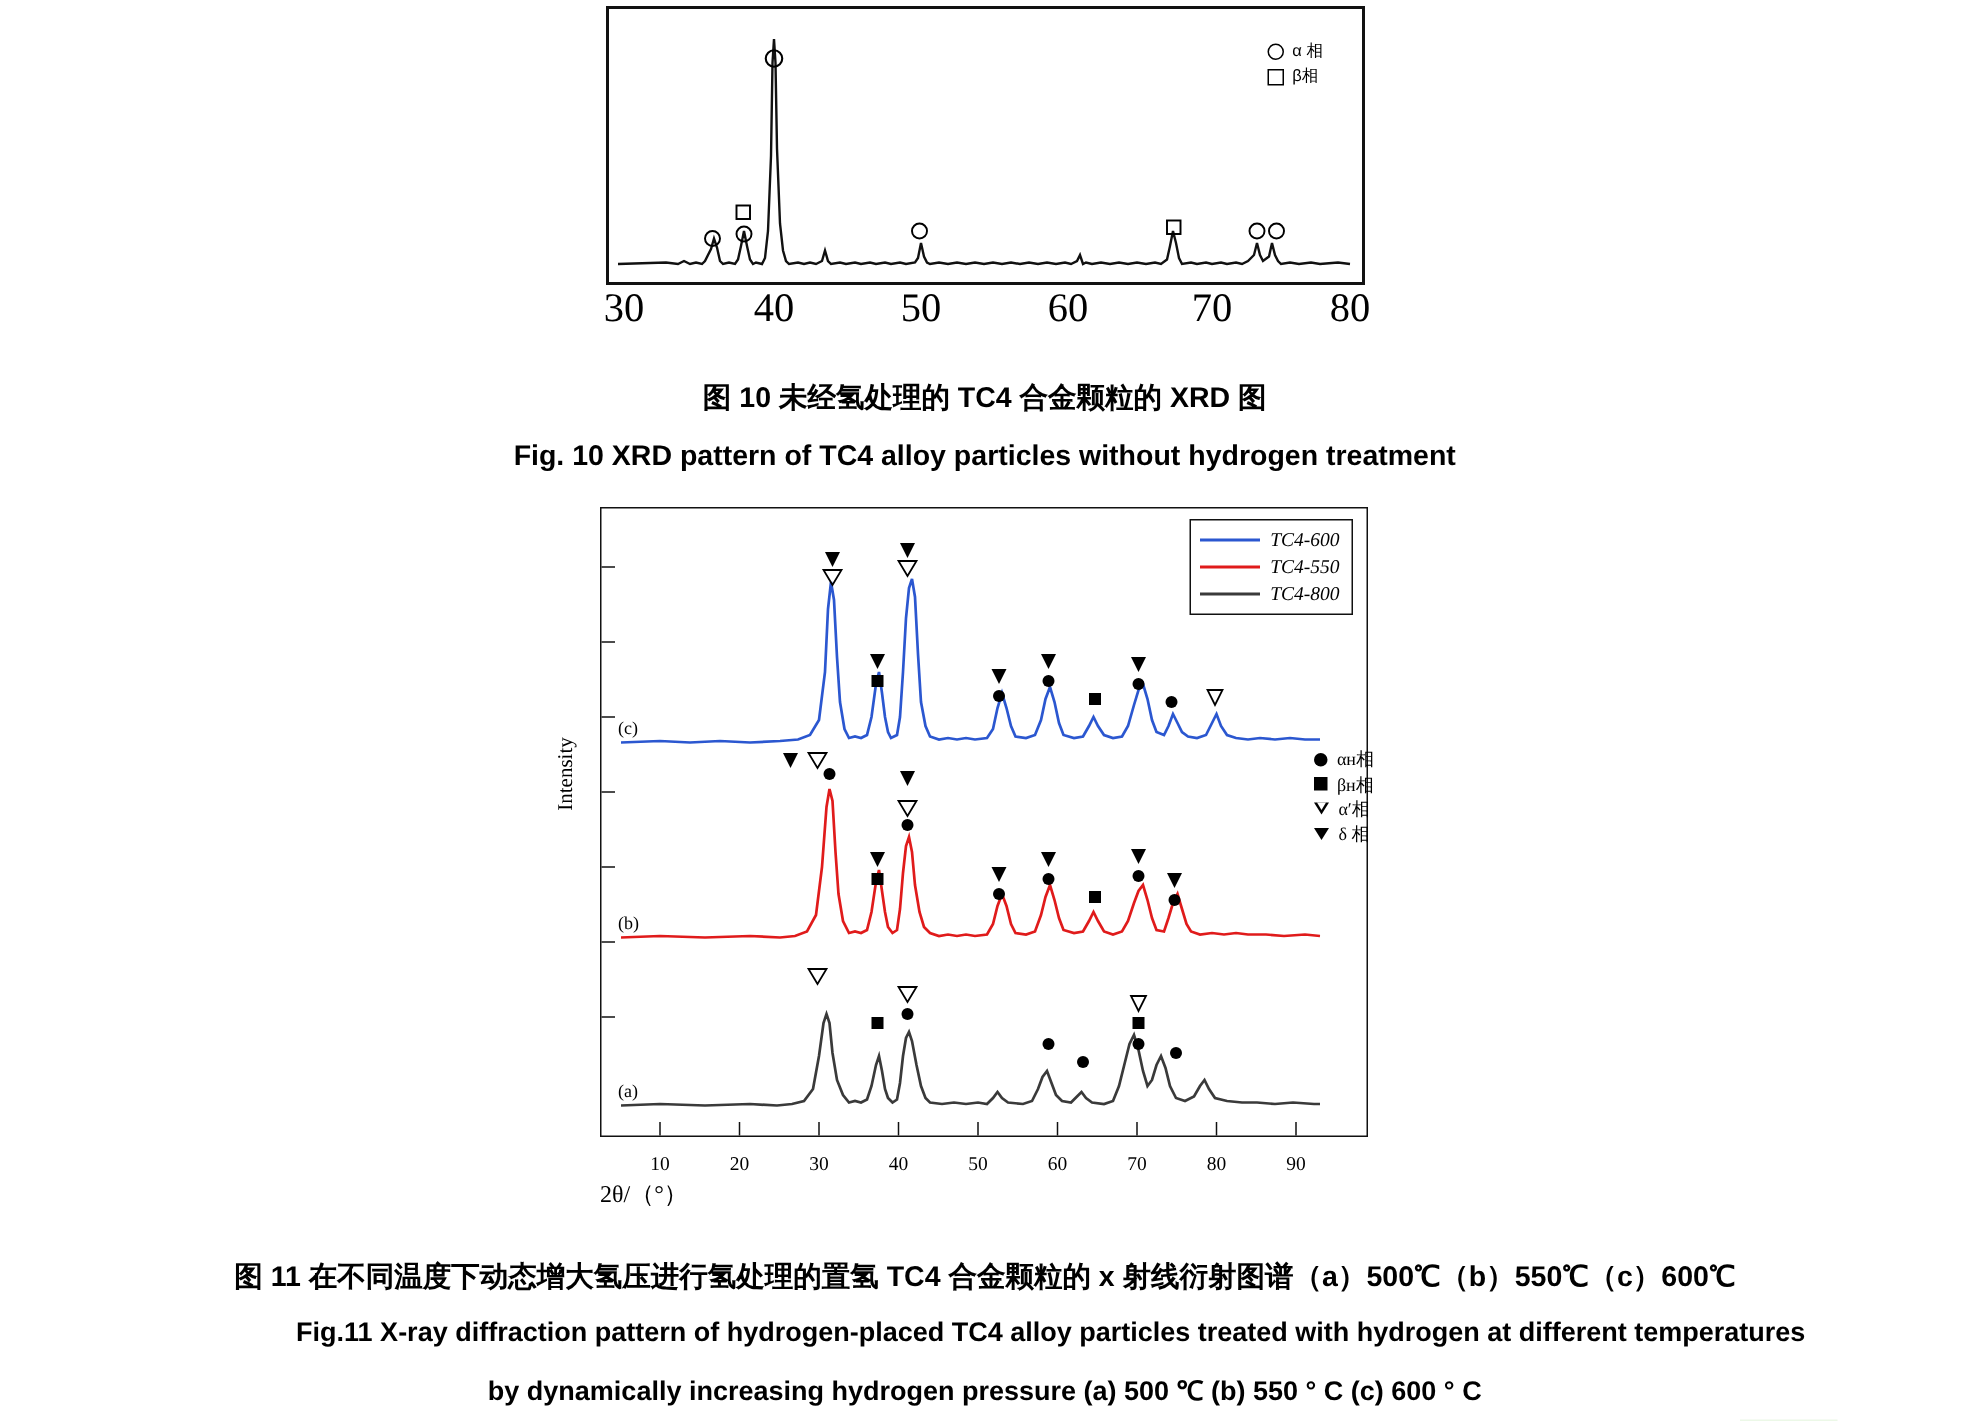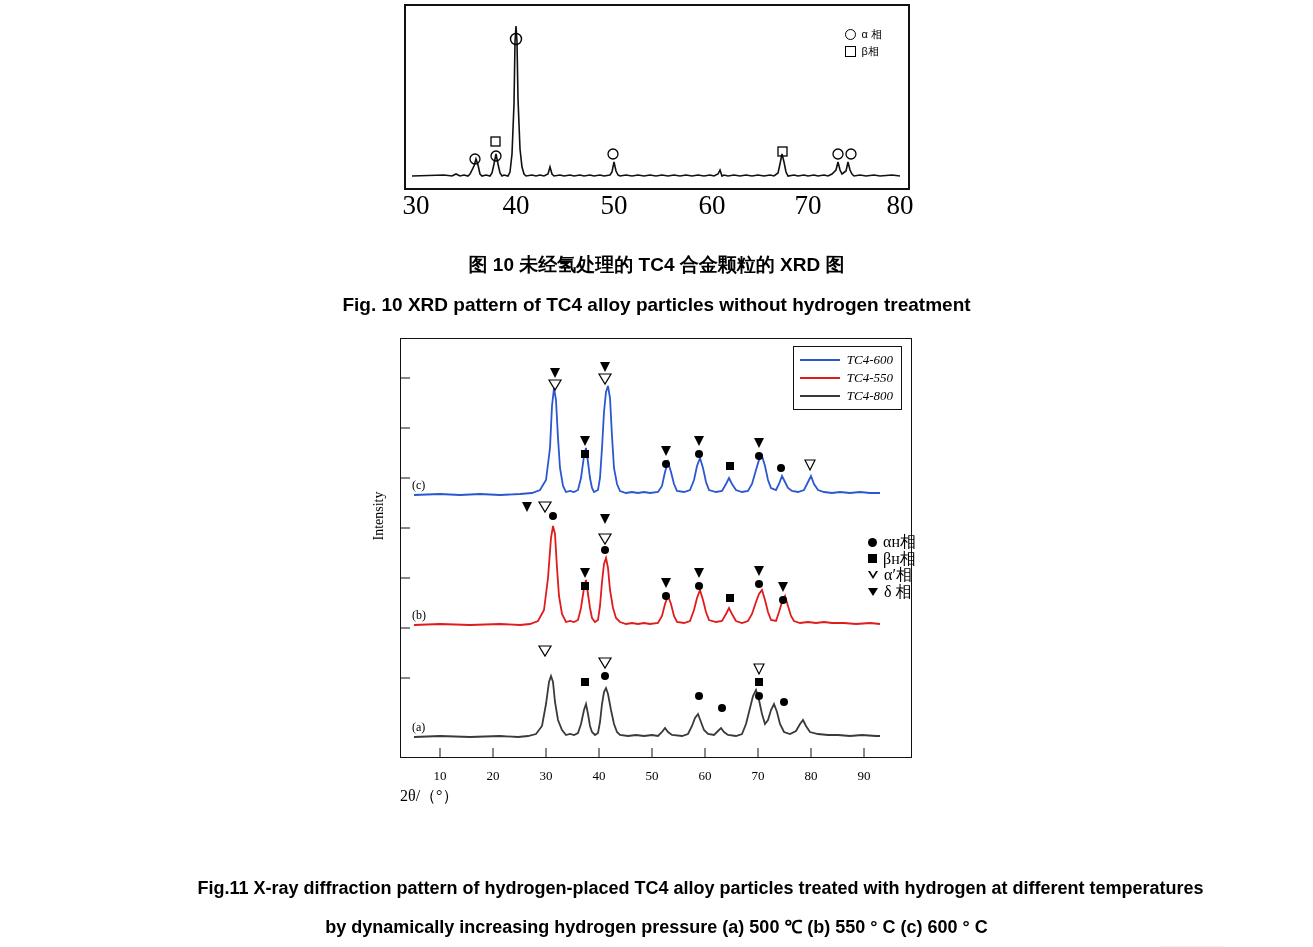--- a/index.html
+++ b/index.html
@@ -28,21 +28,21 @@
   .cap-cn10{left:0;width:1313px;top:252px;font-size:19px;}
   .cap-en10{left:0;width:1313px;top:294px;font-size:19px;}
 
   
   .fig11{position:absolute;left:400px;top:338px;width:512px;height:434px;}
   .fig11-frame{position:absolute;left:0;top:0;width:512px;height:420px;border:1.5px solid #111;box-sizing:border-box;background:#fff;}
   .fig11-svg{position:absolute;left:0;top:0;}
   .fig11-legend{position:absolute;right:10px;top:8px;border:1px solid #111;background:#fff;padding:4px 8px 4px 6px;font-family:"Liberation Serif",serif;font-size:13px;line-height:18px;}
   .fig11-legend .row{display:flex;align-items:center;gap:7px;white-space:nowrap;font-style:italic;}
   .ln{display:inline-block;width:40px;height:0;border-top:2px solid #000;}
-  .phase-legend{position:absolute;right:-4px;top:160px;font-family:"Liberation Serif",serif;font-size:16px;line-height:16.5px;margin-top:36px;}
+  .phase-legend{position:absolute;right:-4px;top:160px;font-family:"Liberation Serif",serif;font-size:12px;line-height:16.5px;}
   .phase-legend .row{display:flex;align-items:center;gap:6px;white-space:nowrap;}
   .ylabel{position:absolute;left:-46px;top:170px;font-size:14px;font-family:"Liberation Serif",serif;transform:rotate(-90deg);transform-origin:center;white-space:nowrap;}
   .fig11-xaxis{position:absolute;left:0;top:420px;width:512px;height:24px;}
   .fig11-xaxis span{position:absolute;top:0;font-size:13px;font-family:"Liberation Serif",serif;transform:translateX(-50%);margin-top:10px;}
   .xtitle{position:absolute;left:0;width:512px;top:448px;font-size:16px;font-family:"Liberation Serif",serif;}
   .trace-label{position:absolute;font-size:12px;font-family:"Liberation Serif",serif;}
 
   .cap-cn11{left:0;width:1313px;top:838px;font-size:19px;}
   .cap-en11a{left:0;width:1313px;top:878px;font-size:18px;padding-left:44px;}
   .cap-en11b{left:0;width:1313px;top:914px;font-size:18px;}
@@ -294,16 +294,17 @@
       <span style="left:252px;">50</span>
       <span style="left:305px;">60</span>
       <span style="left:358px;">70</span>
       <span style="left:411px;">80</span>
       <span style="left:464px;">90</span>
     </div>
 
     <div class="xtitle">2θ/（°）</div>
   </div>
 
+  <div class="cap cap-cn11">图 11  在不同温度下动态增大氢压进行氢处理的置氢 TC4  合金颗粒的 x 射线衍射图谱（a）500℃（b）550℃（c）600℃</div>
   <div class="cap cap-en11a">Fig.11 X-ray diffraction pattern of hydrogen-placed TC4 alloy particles treated with hydrogen at different temperatures</div>
   <div class="cap cap-en11b">by dynamically increasing hydrogen pressure    (a) 500 ℃    (b) 550 ° C (c) 600 ° C</div>
 
 </div>
 
 </body></html>

